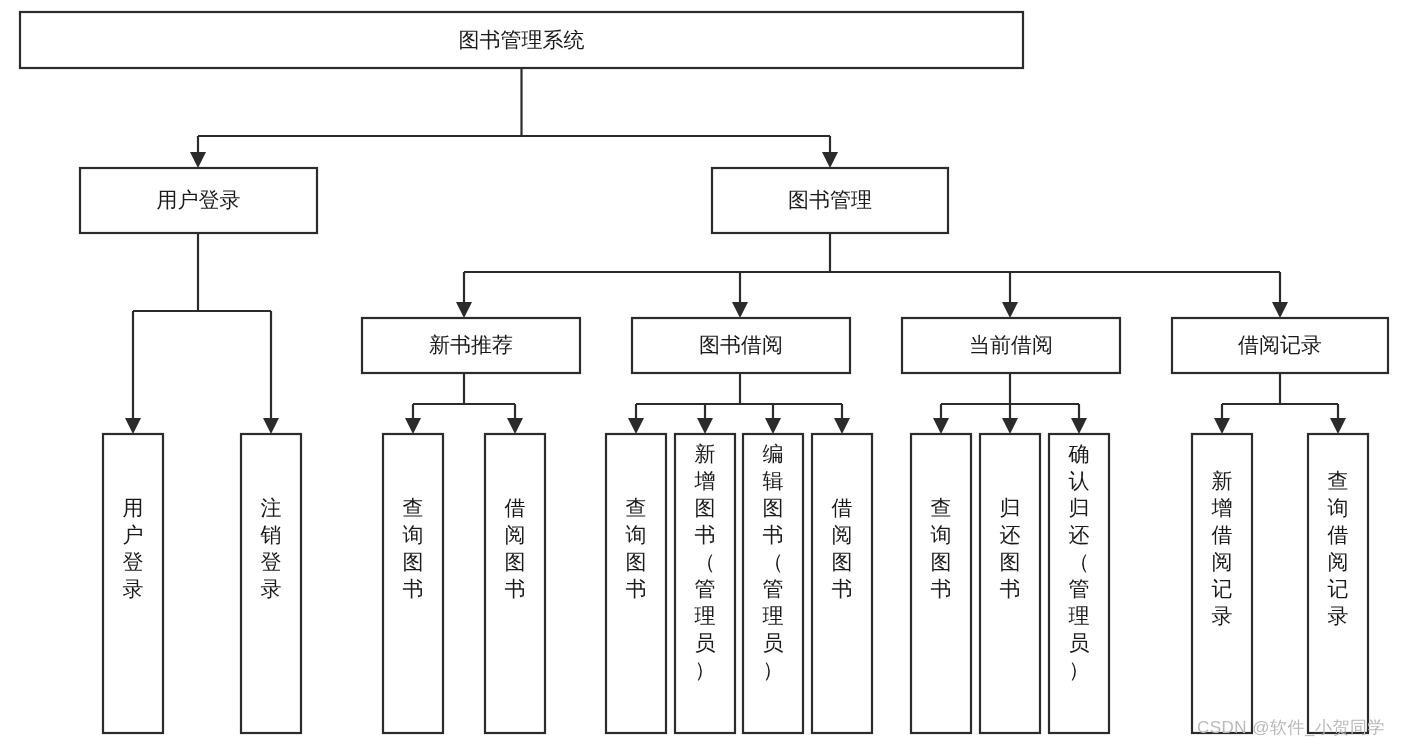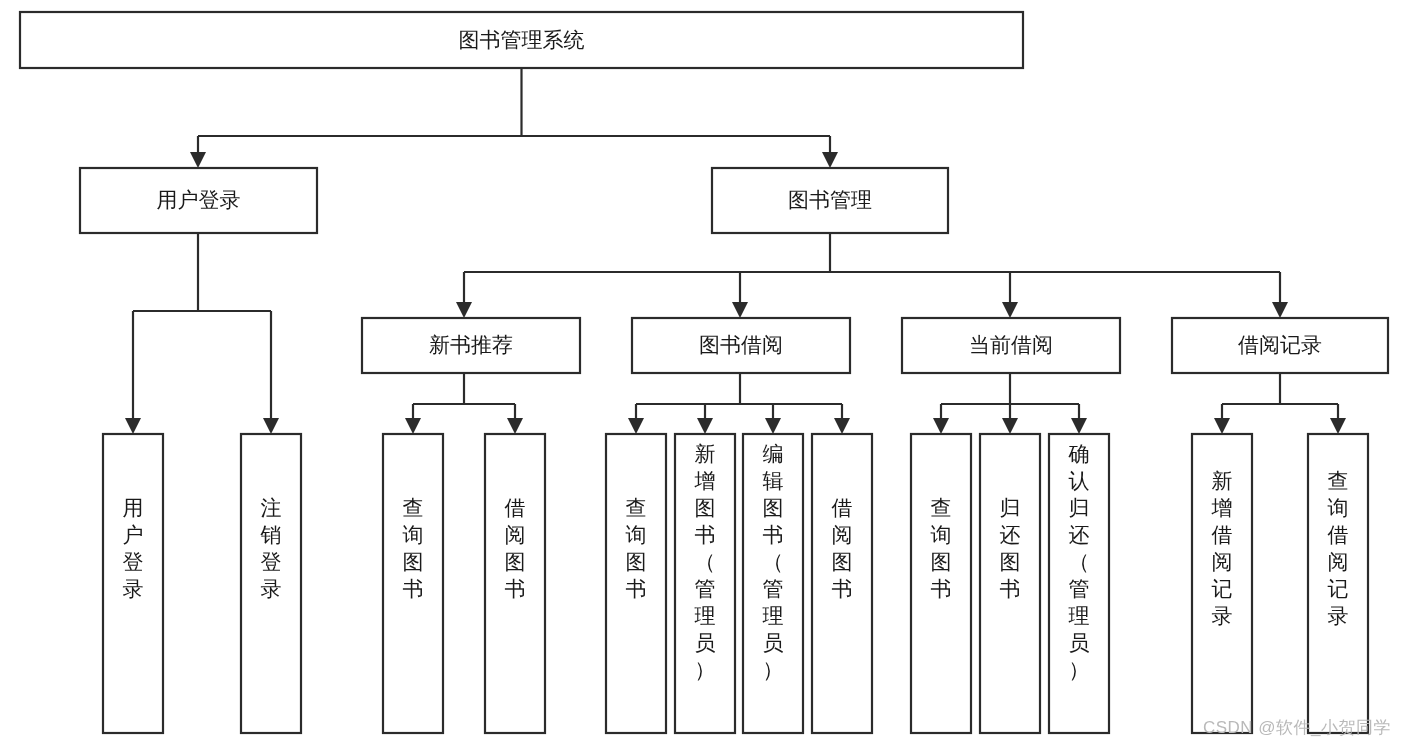--- a/index.html
+++ b/index.html
@@ -42,21 +42,21 @@
     stroke-width: 2.2;
     fill: none;
     stroke-linecap: butt;
   }
   .arrowhead {
     fill: #2b2b2b;
     stroke: none;
   }
   .watermark {
     position: absolute;
-    right: 14px;
+    right: 20px;
     bottom: 8px;
     font-family: "Liberation Sans", "DejaVu Sans", sans-serif;
     font-size: 17px;
     color: #b9b9b9;
     letter-spacing: 0.5px;
     white-space: nowrap;
     user-select: none;
   }
 </style>
 </head>

